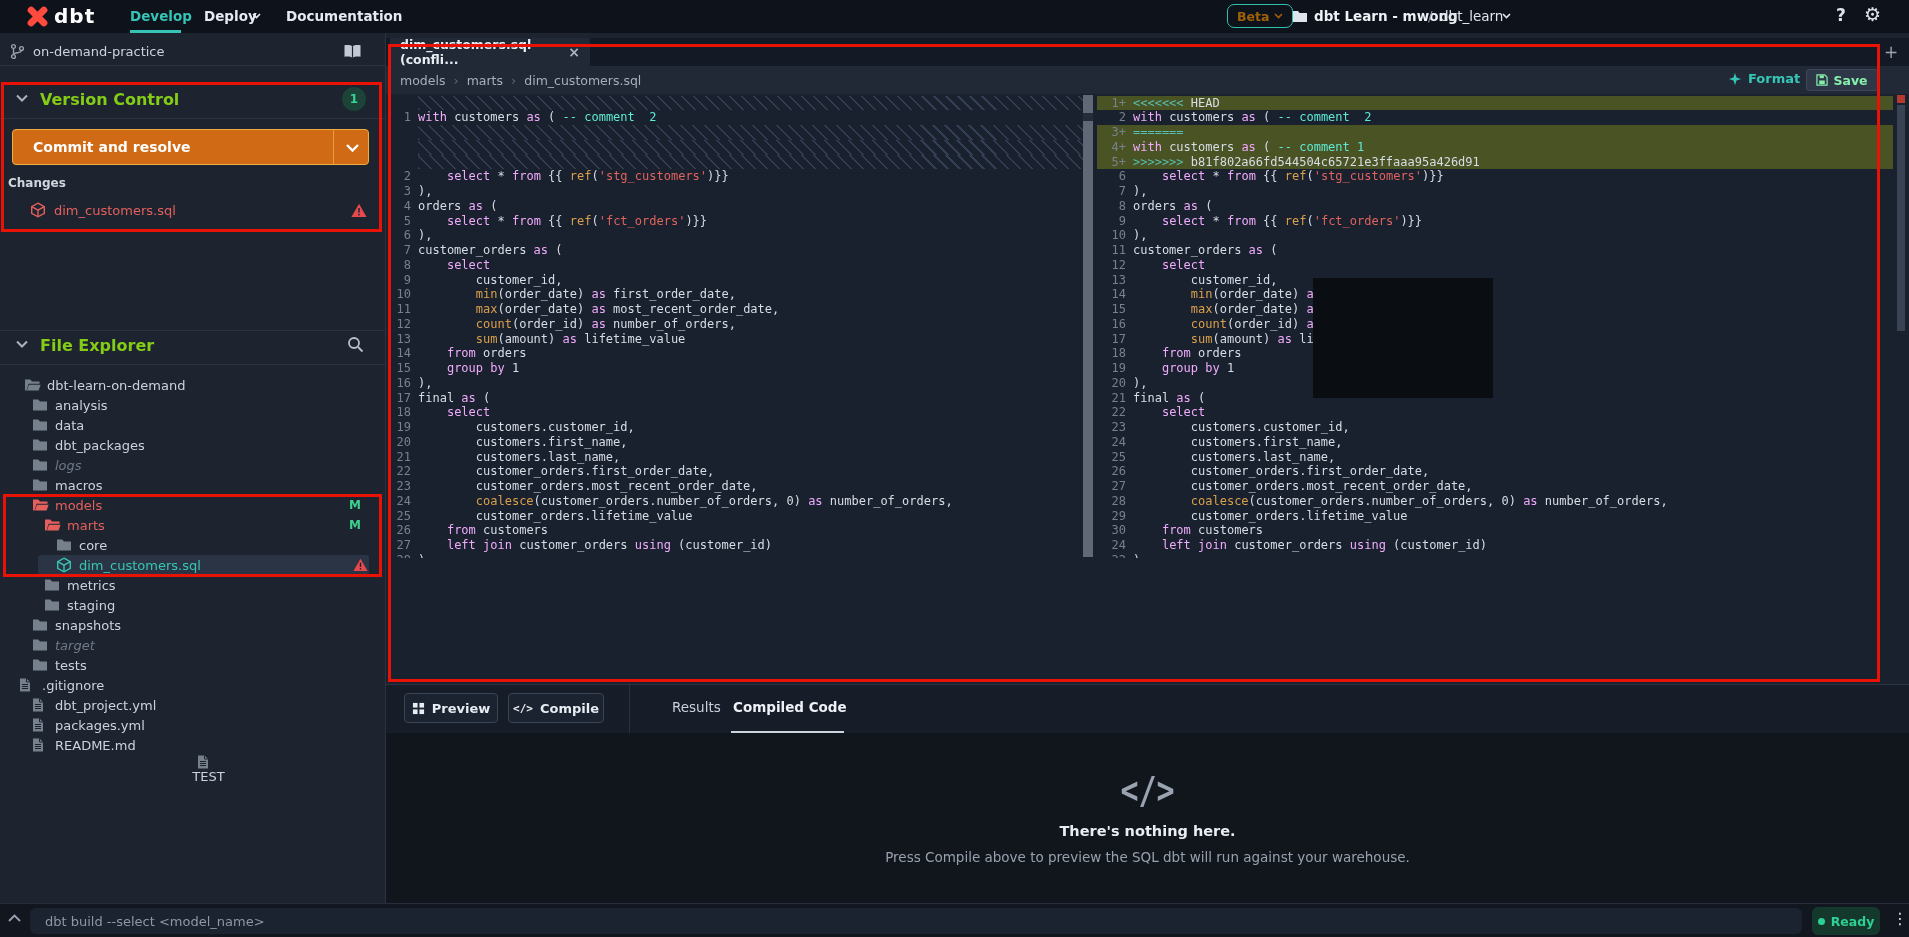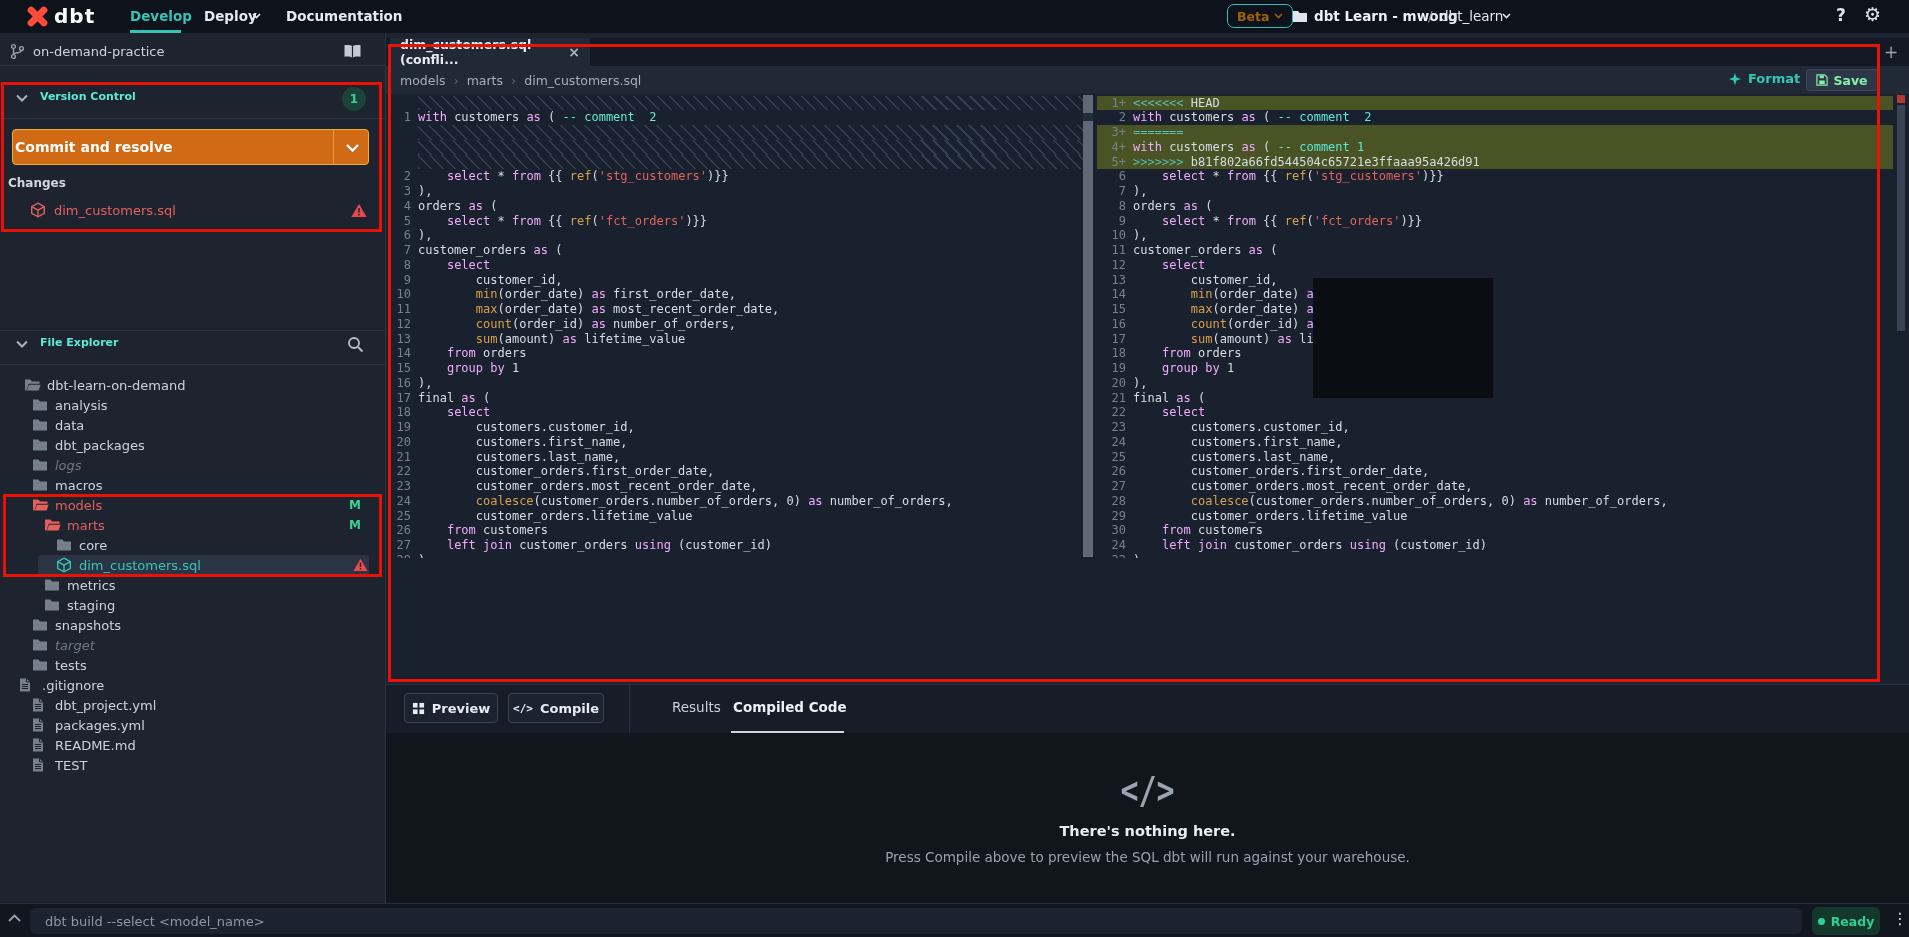--- a/index.html
+++ b/index.html
@@ -19,21 +19,21 @@
              color:#a16207;font-size:12.5px;font-weight:bold;display:flex;align-items:center;gap:5px;}
   .proj{top:8px;font-size:13.5px;color:#eef1f5;font-weight:bold;}
   .proj-sep{top:8px;font-size:13.5px;color:#8a93a1;font-weight:normal;}
   .env{top:8px;font-size:13.5px;color:#dfe5ec;font-weight:normal;}
   .help-icon{left:1836px;top:5px;font-size:17px;font-weight:bold;color:#dfe5ec;}
   .gear-icon{left:1864px;top:3px;font-size:19px;color:#dfe5ec;}
   
   #sidebar{left:0;top:33px;width:386px;height:870px;background:#1d2430;border-right:1px solid #2a3342;box-sizing:border-box;}
   .branch-row{left:0;top:5px;width:385px;height:27px;border-bottom:1px solid #2a3342;display:flex;align-items:center;}
   .branch-row .txt{font-size:13px;color:#ccd3dc;margin-left:8px;}
-  .sec-head{font-size:11px;font-weight:bold;color:#5eead4;}
+  .sec-head{font-size:16px;font-weight:bold;color:#84cc16;}
   .badge-1{left:342px;top:54px;width:24px;height:24px;border-radius:50%;background:#1d4238;color:#36d39b;
            font-size:12px;font-weight:bold;display:flex;align-items:center;justify-content:center;}
   .divider{height:1px;background:#2a3342;}
   .commit-btn{left:12px;top:96px;width:357px;height:36px;background:#d06a14;border:1px solid #efae43;border-radius:4px;
               box-sizing:border-box;display:flex;align-items:center;color:#fff;font-size:14px;font-weight:bold;}
   .commit-split{position:absolute;left:320px;top:0;width:1px;height:34px;background:#efae43;opacity:.75;}
   .changes-label{left:8px;top:143px;font-size:12px;font-weight:bold;color:#cfd6de;}
   .change-row{left:0;top:165px;width:385px;height:24px;display:flex;align-items:center;}
   .change-row .lbl{font-size:13px;color:#e3605c;margin-left:8px;}
   .tree{left:0;top:342px;width:385px;}
@@ -170,21 +170,21 @@
     <div class="abs" style="left:16px;top:61px;color:#aab3bf;">
       <svg width="12" height="8" viewBox="0 0 12 8">
           <path d="M1 1.5l5 5 5-5" fill="none" stroke="currentColor" stroke-width="2"></path>
         </svg>
       </div>
     <div class="abs sec-head" style="left:40px;top:57px;">Version Control</div>
     <div class="abs badge-1">1</div>
     <div class="abs divider" style="left:0;top:85px;width:385px;"></div>
 
     <div class="abs commit-btn">
-      <span style="margin-left:2px;">Commit and resolve</span>
+      <span style="margin-left:20px;">Commit and resolve</span>
       <span class="commit-split"></span>
       <span style="position:absolute;left:332px;top:13px;">
         <svg width="15" height="10" viewBox="0 0 15 10">
             <path d="M2 2l5.5 5.5L13 2" fill="none" stroke="#fff" stroke-width="2.4"></path>
           </svg>
         </span>
     </div>
 
     <div class="abs changes-label">Changes</div>
     <div class="abs change-row">
@@ -386,21 +386,21 @@
         <div class="trow tone-default" style="padding-left: 32px;">
           <span class="ticon">
             <svg width="12" height="14" viewBox="0 0 12 14">
               <path d="M1 .5h6.5L11 4v9.5H1z" fill="currentColor"></path>
               <path d="M7.5.5V4H11" fill="none" stroke="#1d2430" stroke-width="1"></path>
               <path d="M3 6.5h6M3 8.5h6M3 10.5h6" stroke="#1d2430" stroke-width="1"></path>
             </svg>
           </span>
           <span>README.md</span>
         </div>
-        <div class="trow tone-default" style="padding-left: 32px;">
+        <div class="trow tone-default" style="padding-left: 32px; flex-direction: column;">
           <span class="ticon">
             <svg width="12" height="14" viewBox="0 0 12 14">
               <path d="M1 .5h6.5L11 4v9.5H1z" fill="currentColor"></path>
               <path d="M7.5.5V4H11" fill="none" stroke="#1d2430" stroke-width="1"></path>
               <path d="M3 6.5h6M3 8.5h6M3 10.5h6" stroke="#1d2430" stroke-width="1"></path>
             </svg>
           </span>
           <span>TEST</span>
         </div>
       </div>

